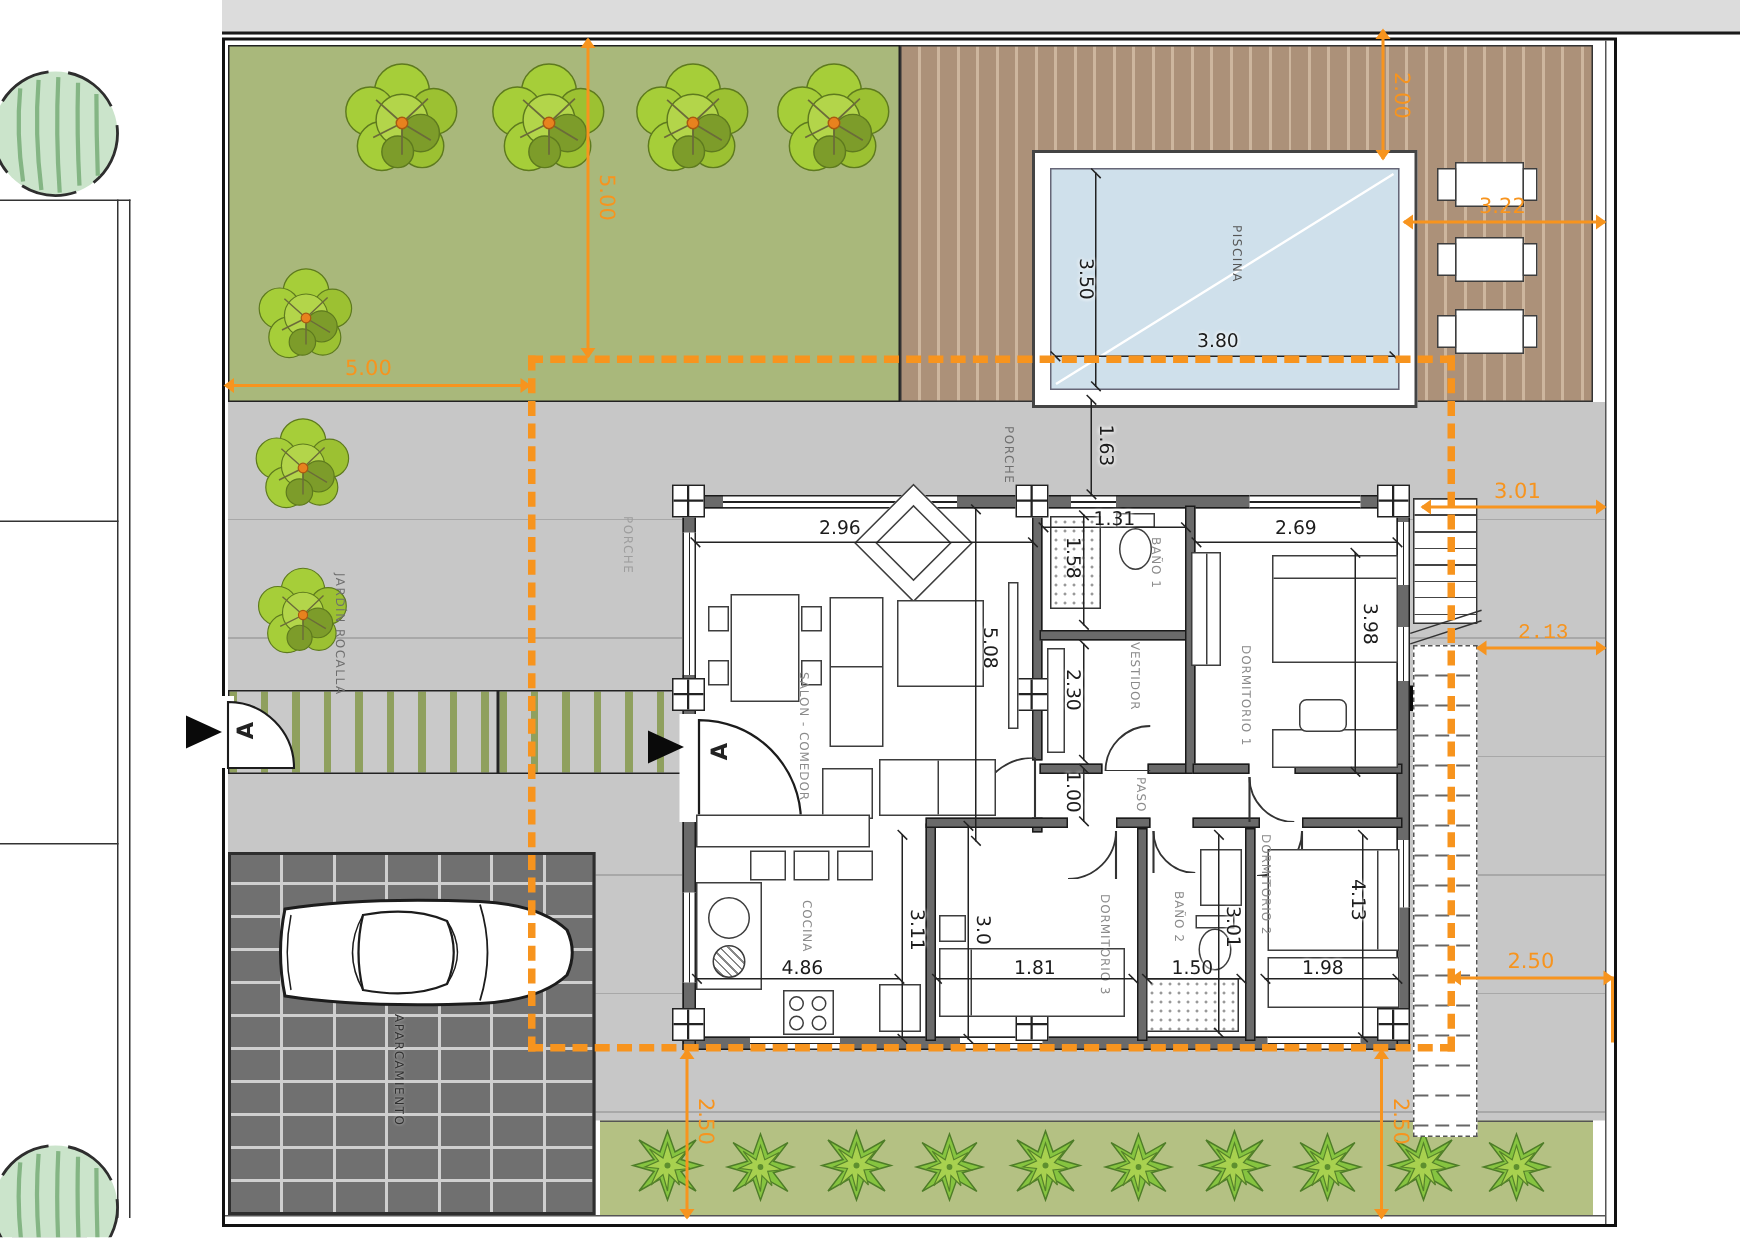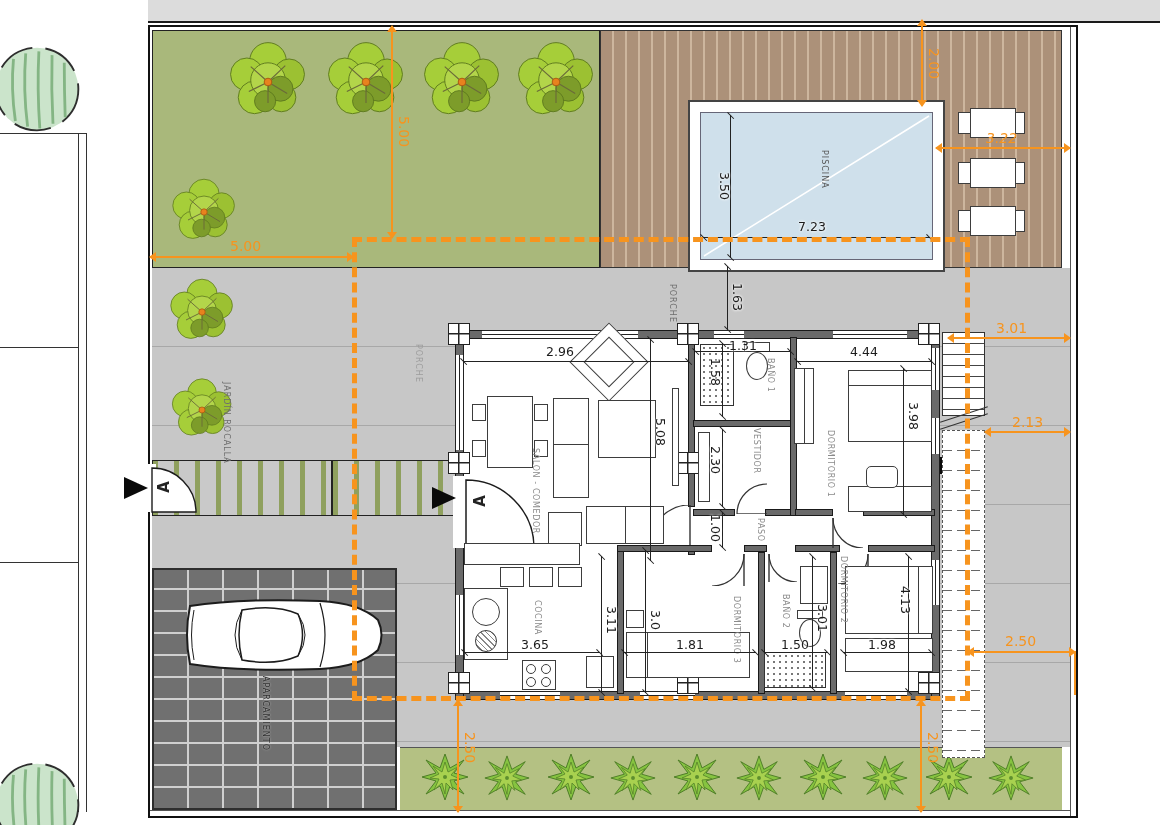--- a/index.html
+++ b/index.html
@@ -113,21 +113,21 @@
   <div class="abs" style="left:688px;top:100px;width:257px;height:172px;background:#fff;border:2px solid #444;"></div>
   <div class="abs" style="left:700px;top:112px;width:233px;height:148px;background:var(--pool_water,#cfe0eb);border:1px solid #667;"></div>
   <svg class="abs" style="left:700px;top:112px;" width="233" height="148">
     <line x1="4" y1="144" x2="229" y2="4" stroke="#ffffff" stroke-width="1.6"></line>
   </svg>
   <span class="abs arealbl" style="left:820px;top:150px;color:#555;">PISCINA</span>
 
   <div class="abs ln v" style="left:730px;top:115px;width:1px;height:143px;"></div>
   <span class="abs dimtxt vert" style="left:717px;top:172px;">3.50</span>
   <div class="abs ln h" style="left:703px;top:237px;width:227px;height:1px;"></div>
-  <span class="abs dimtxt" style="left:798px;top:219px;">7.23</span>
+  <span class="abs dimtxt" style="left:798px;top:219px;">3.80</span>
 
   <div class="abs furn" style="left:970px;top:108px;width:46px;height:30px;"></div>
   <div class="abs furn" style="left:958px;top:112px;width:13px;height:22px;"></div>
   <div class="abs furn" style="left:1015px;top:112px;width:10px;height:22px;"></div>
   <div class="abs furn" style="left:970px;top:158px;width:46px;height:30px;"></div>
   <div class="abs furn" style="left:958px;top:162px;width:13px;height:22px;"></div>
   <div class="abs furn" style="left:1015px;top:162px;width:10px;height:22px;"></div>
   <div class="abs furn" style="left:970px;top:206px;width:46px;height:30px;"></div>
   <div class="abs furn" style="left:958px;top:210px;width:13px;height:22px;"></div>
   <div class="abs furn" style="left:1015px;top:210px;width:10px;height:22px;"></div>
@@ -347,31 +347,31 @@
   <span class="abs roomlbl" style="left:781px;top:594px;">BAÑO 2</span>
   <span class="abs roomlbl" style="left:839px;top:556px;">DORMITORIO 2</span>
 
   <div class="abs ln h" style="left:463px;top:361px;width:226px;height:1px;"></div>
   <span class="abs dimtxt" style="left:546px;top:344px;">2.96</span>
   <div class="abs ln v" style="left:650px;top:339px;width:1px;height:222px;"></div>
   <span class="abs dimtxt vert" style="left:653px;top:418px;">5.08</span>
   <div class="abs ln h" style="left:695px;top:351px;width:96px;height:1px;"></div>
   <span class="abs dimtxt" style="left:729px;top:338px;">1.31</span>
   <div class="abs ln h" style="left:797px;top:361px;width:135px;height:1px;"></div>
-  <span class="abs dimtxt" style="left:850px;top:344px;">4.44</span>
+  <span class="abs dimtxt" style="left:850px;top:344px;">2.69</span>
   <div class="abs ln v" style="left:722px;top:343px;width:1px;height:74px;"></div>
   <span class="abs dimtxt vert" style="left:708px;top:358px;">1.58</span>
   <div class="abs ln v" style="left:722px;top:429px;width:1px;height:78px;"></div>
   <span class="abs dimtxt vert" style="left:708px;top:446px;">2.30</span>
   <div class="abs ln v" style="left:722px;top:512px;width:1px;height:36px;"></div>
   <span class="abs dimtxt vert" style="left:708px;top:514px;">1.00</span>
   <div class="abs ln v" style="left:903px;top:368px;width:1px;height:147px;"></div>
   <span class="abs dimtxt vert" style="left:906px;top:402px;">3.98</span>
   <div class="abs ln h" style="left:464px;top:652px;width:136px;height:1px;"></div>
-  <span class="abs dimtxt" style="left:521px;top:637px;">3.65</span>
+  <span class="abs dimtxt" style="left:521px;top:637px;">4.86</span>
   <div class="abs ln v" style="left:601px;top:556px;width:1px;height:137px;"></div>
   <span class="abs dimtxt vert" style="left:604px;top:606px;">3.11</span>
   <div class="abs ln v" style="left:645px;top:550px;width:1px;height:143px;"></div>
   <span class="abs dimtxt vert" style="left:648px;top:610px;">3.0</span>
   <div class="abs ln h" style="left:624px;top:652px;width:132px;height:1px;"></div>
   <span class="abs dimtxt" style="left:676px;top:637px;">1.81</span>
   <div class="abs ln h" style="left:764px;top:652px;width:64px;height:1px;"></div>
   <span class="abs dimtxt" style="left:781px;top:637px;">1.50</span>
   <div class="abs ln v" style="left:812px;top:556px;width:1px;height:133px;"></div>
   <span class="abs dimtxt vert" style="left:815px;top:604px;">3.01</span>
@@ -384,25 +384,25 @@
 
   <div class="abs dashed-setback" style="left:352px;top:237px;width:618px;height:464px;"></div>
 
   <div class="abs oln v" style="left:391px;top:26px;width:2px;height:212px;"></div>
   <span class="abs otxt vert" style="left:396px;top:116px;">5.00</span>
   <div class="abs oln h" style="left:150px;top:256px;width:203px;height:2px;"></div>
   <span class="abs otxt" style="left:230px;top:238px;">5.00</span>
   <div class="abs oln v" style="left:921px;top:20px;width:2px;height:86px;"></div>
   <span class="abs otxt vert" style="left:926px;top:48px;">2.00</span>
   <div class="abs oln h" style="left:936px;top:147px;width:134px;height:2px;"></div>
-  <span class="abs otxt" style="left:986px;top:130px;font-style:italic;">3.22</span>
+  <span class="abs otxt" style="left:986px;top:130px;">3.22</span>
   <div class="abs oln h" style="left:948px;top:337px;width:122px;height:2px;"></div>
   <span class="abs otxt" style="left:996px;top:320px;">3.01</span>
   <div class="abs oln h" style="left:985px;top:431px;width:85px;height:2px;"></div>
-  <span class="abs otxt" style="left:1012px;top:414px;">2.13</span>
+  <span class="abs otxt" style="left:1012px;top:414px;font-family:Liberation Mono, monospace;">2.13</span>
   <div class="abs oln h" style="left:968px;top:651px;width:107px;height:2px;"></div>
   <div class="abs" style="left:1074px;top:651px;width:2px;height:44px;background:var(--accent,#f7941e);"></div>
   <span class="abs otxt" style="left:1005px;top:633px;">2.50</span>
   <div class="abs oln v" style="left:920px;top:700px;width:2px;height:112px;"></div>
   <span class="abs otxt vert" style="left:925px;top:732px;">2.50</span>
   <div class="abs oln v" style="left:457px;top:700px;width:2px;height:112px;"></div>
   <span class="abs otxt vert" style="left:462px;top:732px;">2.50</span>
 
   <div class="abs" style="left:78px;top:133px;width:1px;height:679px;background:#333;"></div>
   <div class="abs" style="left:86px;top:133px;width:1px;height:679px;background:#333;"></div>

